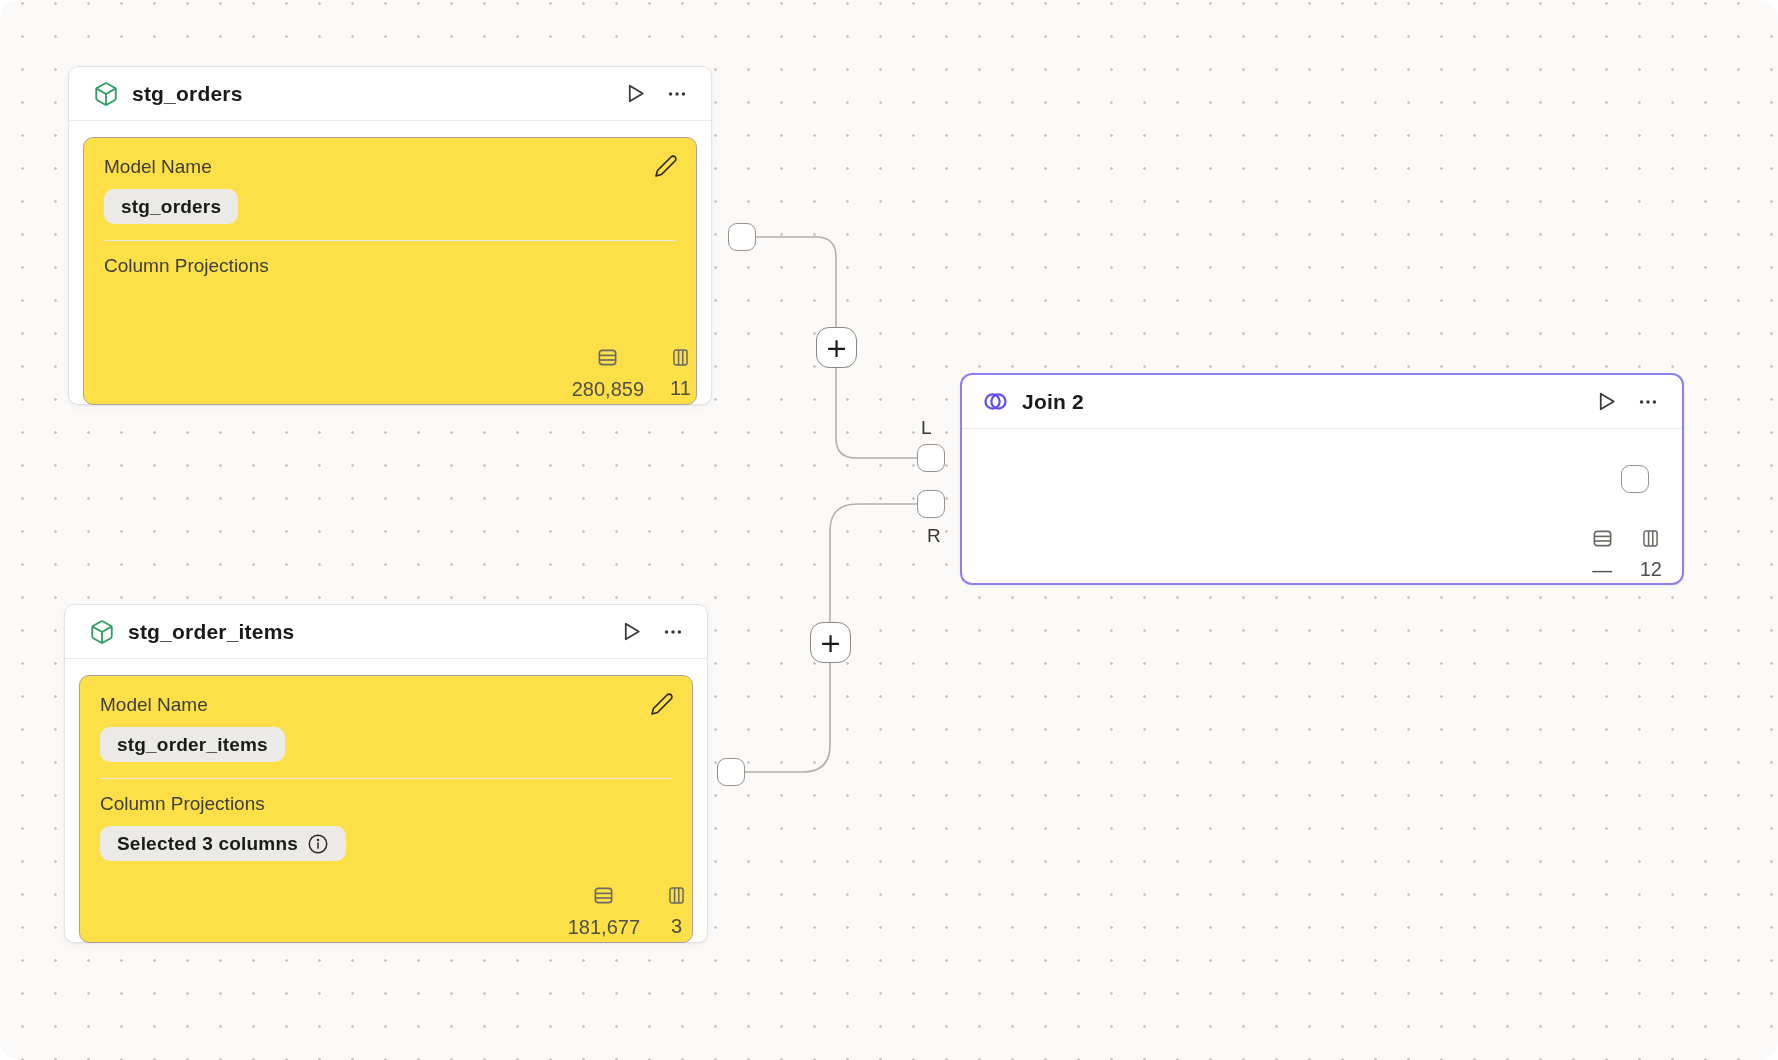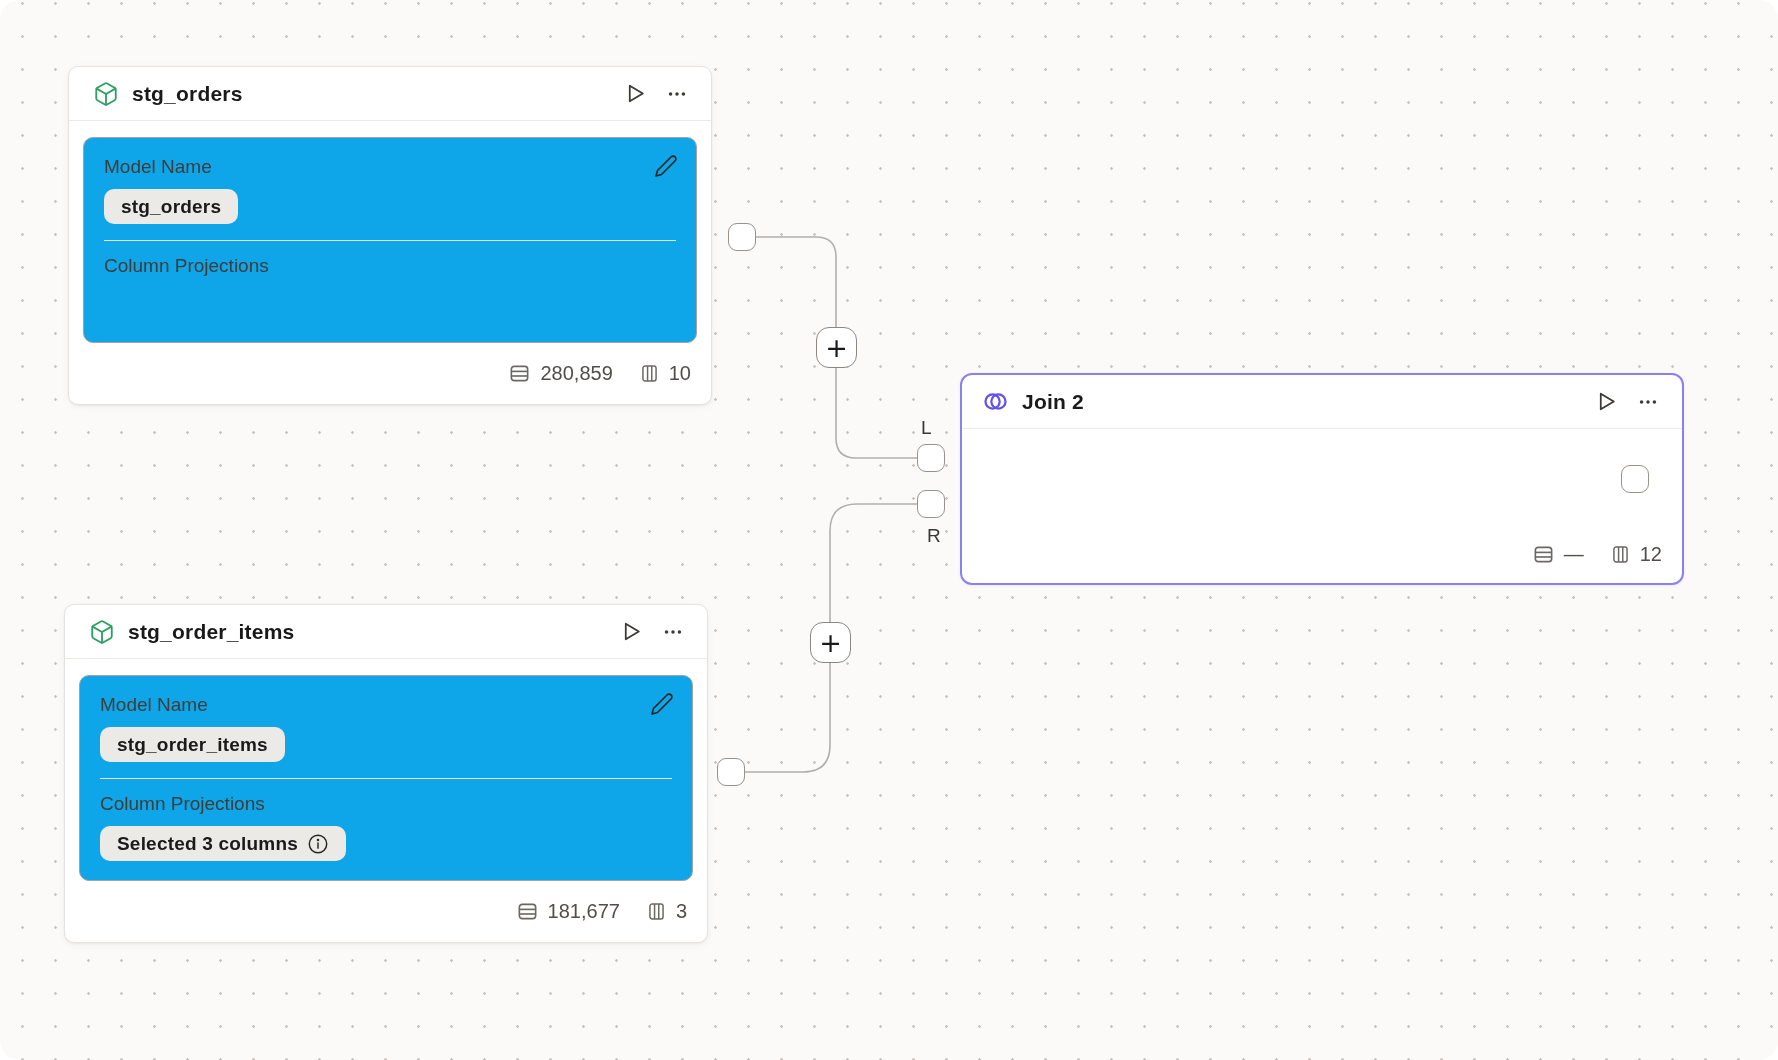--- a/index.html
+++ b/index.html
@@ -27,40 +27,40 @@
   }
   .node-header {
     height:54px; display:flex; align-items:center;
     padding:0 18px 0 24px; border-bottom:1px solid #eceae7;
   }
   .node-title { font-size:21px; font-weight:700; color:#1a1a1a; margin-left:13px; flex:1; letter-spacing:.2px; }
   .hdr-btn { display:flex; align-items:center; justify-content:center; width:32px; height:32px; cursor:pointer; border-radius:6px; }
   .hdr-btn + .hdr-btn { margin-left:10px; }
 
   .inner-panel {
-    position:absolute; left:14px; right:14px; top:70px; height:206px;
-    background:#0ea5e9; border:1px solid #a9a29c; border-radius:10px;
+    position:absolute; left:14px; right:14px; top:70px; height:268px;
+    background:#fde047; border:1px solid #a9a29c; border-radius:10px;
     padding:18px 20px;
   }
   .field-label { font-size:19px; color:#3f3d3a; }
   .chip {
     display:inline-flex; align-items:center; gap:9px;
     margin-top:11px; height:35px; padding:0 17px;
     background:#eceae7; border-radius:10px;
     font-size:19px; font-weight:700; color:#1a1a1a; letter-spacing:.2px;
   }
   .panel-divider { border:none; border-top:1px solid #e7e5e2; margin:16px 0 14px 0; }
   .pencil { position:absolute; top:16px; right:18px; }
 
   .node-footer {
     position:absolute; left:0; right:0; bottom:0; height:62px;
     display:flex; align-items:center; justify-content:flex-end;
     padding-right:20px; gap:26px;
   }
-  .stat { display:flex; align-items:center; gap:9px; font-size:20px; color:#56534f; font-weight:400; }
+  .stat { display:flex; align-items:center; gap:9px; font-size:20px; color:#56534f; font-weight:400;flex-direction:column; }
   .stat .num { color:#514e4a; }
 
   
   .join-node {
     position:absolute; left:960px; top:373px; width:724px; height:212px;
     background:#fff; border:2px solid #8b80f2; border-radius:12px;
     box-shadow:0 1px 3px rgba(90,70,220,.08);
   }
   .join-node .node-header { padding:0 18px 0 20px; border-bottom:1px solid #eceae7; }
   .combine-btn {
@@ -146,21 +146,21 @@
             <line x1="3.5" y1="14.6" x2="20.5" y2="14.6"></line>
         </svg>
         <span class="num">280,859</span>
       </span>
       <span class="stat">
         <svg width="21" height="21" viewBox="0 0 24 24" fill="none" stroke="#6b6763" stroke-width="1.7">
           <rect x="4.5" y="3.5" width="15" height="17" rx="2.5"></rect>
           <line x1="9.8" y1="3.5" x2="9.8" y2="20.5"></line>
             <line x1="14.6" y1="3.5" x2="14.6" y2="20.5"></line>
         </svg>
-        <span class="num">10</span>
+        <span class="num">11</span>
       </span>
     </div>
   </div>
 
   <div class="node" style="left:64px; top:604px; width:644px; height:339px;">
     <div class="node-header">
       <span style="display:flex;">
         <svg width="26" height="26" viewBox="0 0 24 24" fill="none" stroke="#2f9e63" stroke-width="1.7" stroke-linecap="round" stroke-linejoin="round">
           <path d="M21 16V8a2 2 0 0 0-1-1.73l-7-4a2 2 0 0 0-2 0l-7 4A2 2 0 0 0 3 8v8a2 2 0 0 0 1 1.73l7 4a2 2 0 0 0 2 0l7-4A2 2 0 0 0 21 16z"></path>
           <polyline points="3.3 7 12 12 20.7 7"></polyline>

